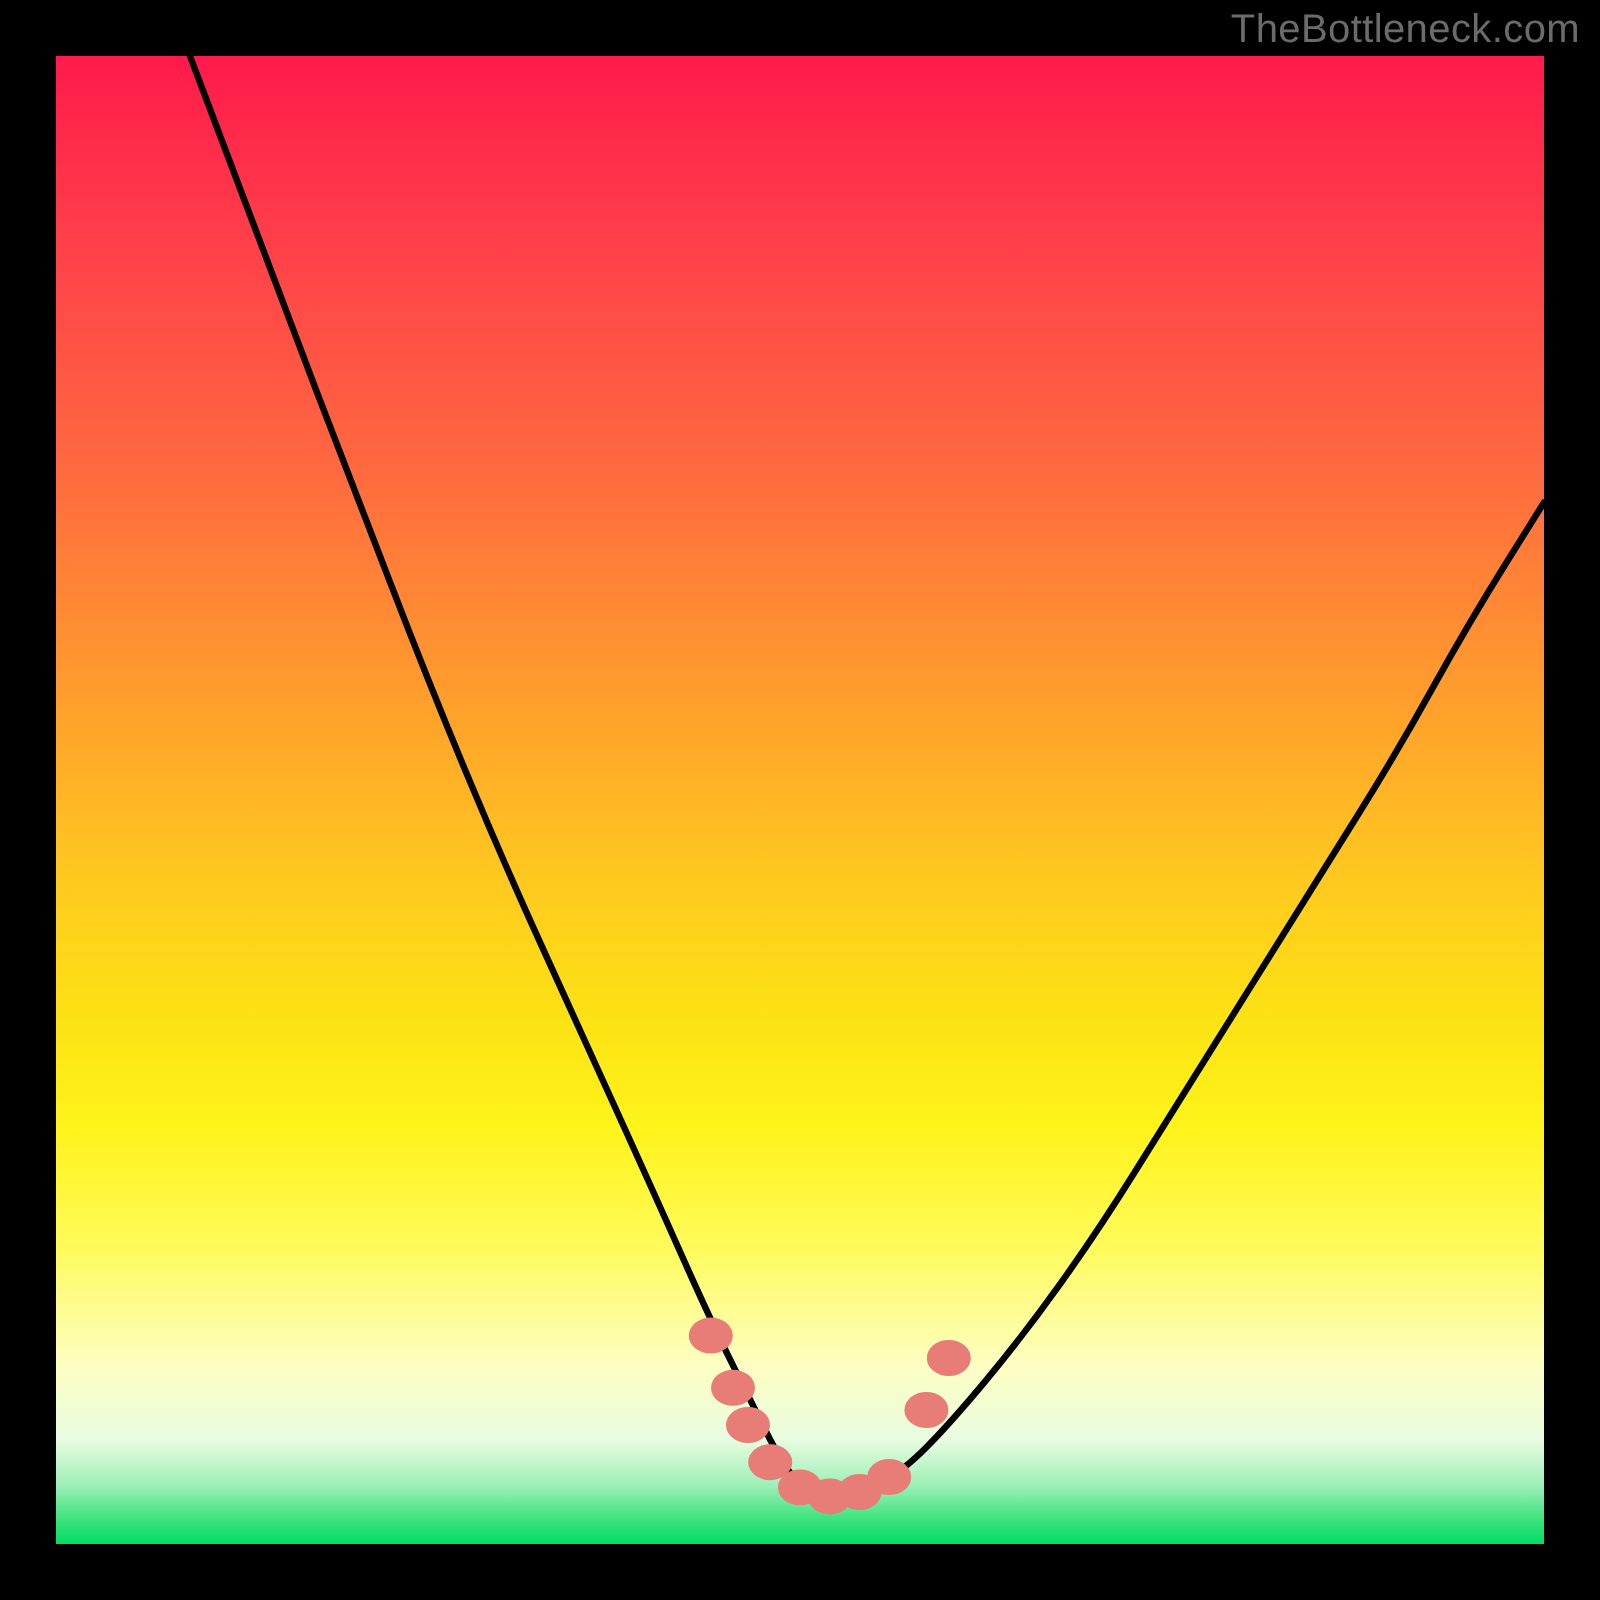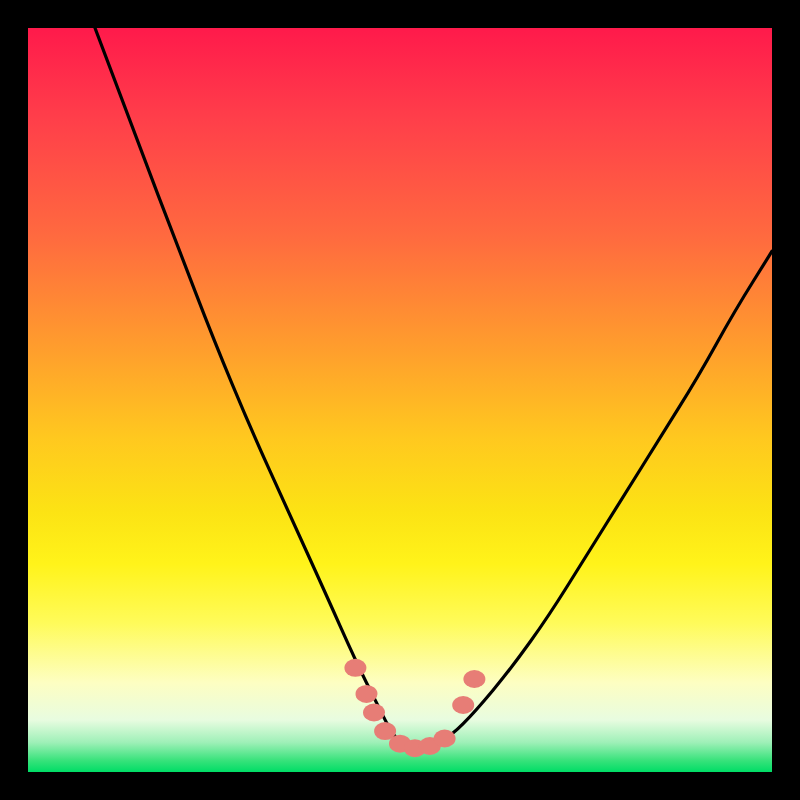--- a/index.html
+++ b/index.html
@@ -74,13 +74,14 @@
           <ellipse cx="357.1" cy="703.1" rx="11" ry="9" fill="#e77d76" stroke="#c9544f" stroke-width="0"></ellipse>
           <ellipse cx="372.0" cy="715.7" rx="11" ry="9" fill="#e77d76" stroke="#c9544f" stroke-width="0"></ellipse>
           <ellipse cx="386.9" cy="720.2" rx="11" ry="9" fill="#e77d76" stroke="#c9544f" stroke-width="0"></ellipse>
           <ellipse cx="401.8" cy="718.0" rx="11" ry="9" fill="#e77d76" stroke="#c9544f" stroke-width="0"></ellipse>
           <ellipse cx="416.6" cy="710.5" rx="11" ry="9" fill="#e77d76" stroke="#c9544f" stroke-width="0"></ellipse>
           <ellipse cx="435.2" cy="677.0" rx="11" ry="9" fill="#e77d76" stroke="#c9544f" stroke-width="0"></ellipse>
           <ellipse cx="446.4" cy="651.0" rx="11" ry="9" fill="#e77d76" stroke="#c9544f" stroke-width="0"></ellipse>
         </g>
     </svg>
   </div>
+  <div class="watermark">TheBottleneck.com</div>
 </div>
 
 </body></html>

